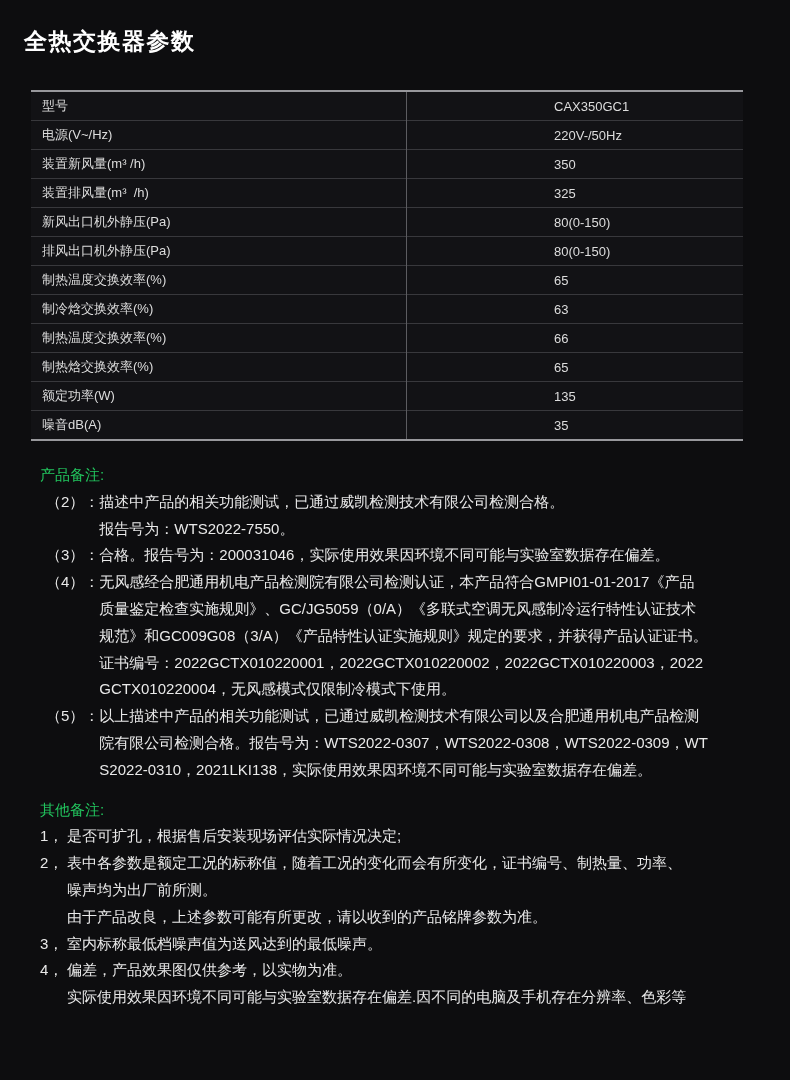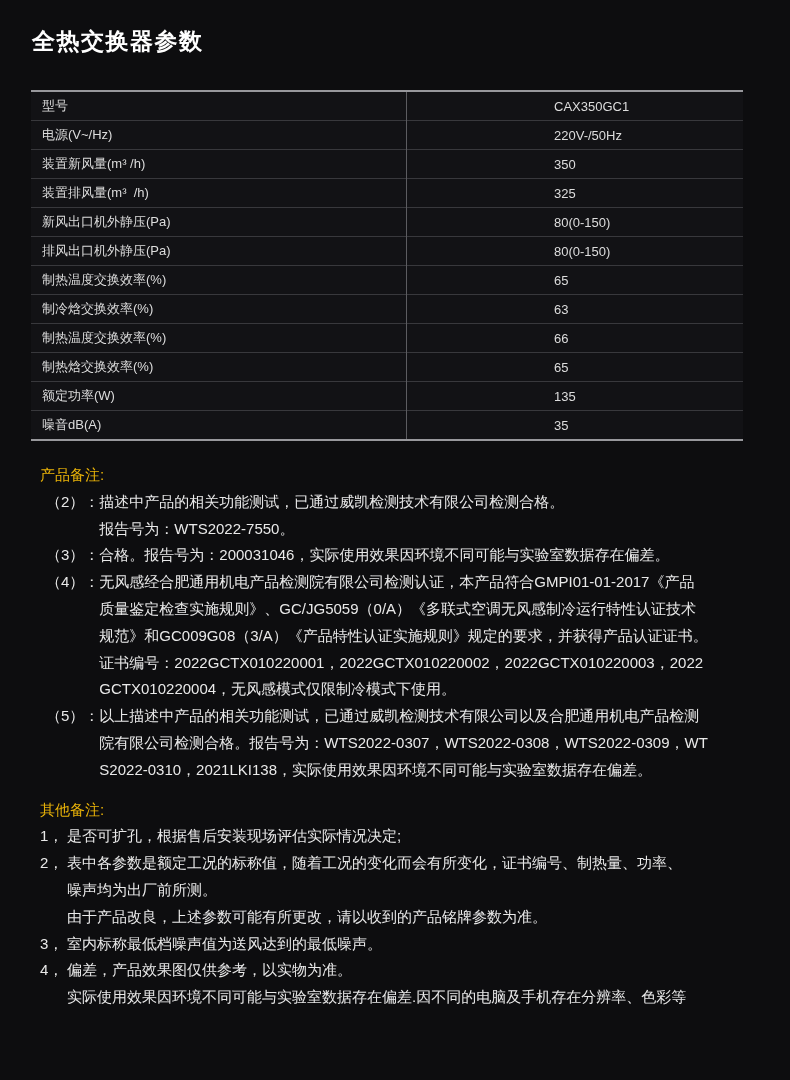--- a/index.html
+++ b/index.html
@@ -11,21 +11,21 @@
   .page {
     position: relative;
     width: 790px;
     height: 1080px;
     background: #0d0d0f;
     overflow: hidden;
     color: #e9e9e9;
   }
   .title {
     margin: 0;
-    padding: 27px 0 0 32px;
+    padding: 27px 0 0 24px;
     font-size: 23px;
     font-weight: bold;
     color: #ffffff;
     letter-spacing: 1.5px;
     line-height: 28px;
   }
   .spec-table {
     margin: 35px 0 0 31px;
     width: 712px;
     border-collapse: collapse;
@@ -57,21 +57,21 @@
     margin-left: 40px;
     width: 714px;
     font-size: 15px;
     line-height: 26.8px;
     color: #e9e9e9;
   }
   .notes-product { margin-top: 21px; }
   .notes-other   { margin-top: 13px; }
   .notes-heading {
     font-weight: normal;
-    color: #eab308;
+    color: #22c55e;
     white-space: pre-wrap;
   }
   .note-item {
     display: flex;
     align-items: flex-start;
   }
   .notes-product .note-item { padding-left: 6px; }
   .notes-product .note-marker { flex: 0 0 50px; }
   .notes-other .note-marker   { flex: 0 0 27px; }
   .note-marker { white-space: pre-wrap; }

